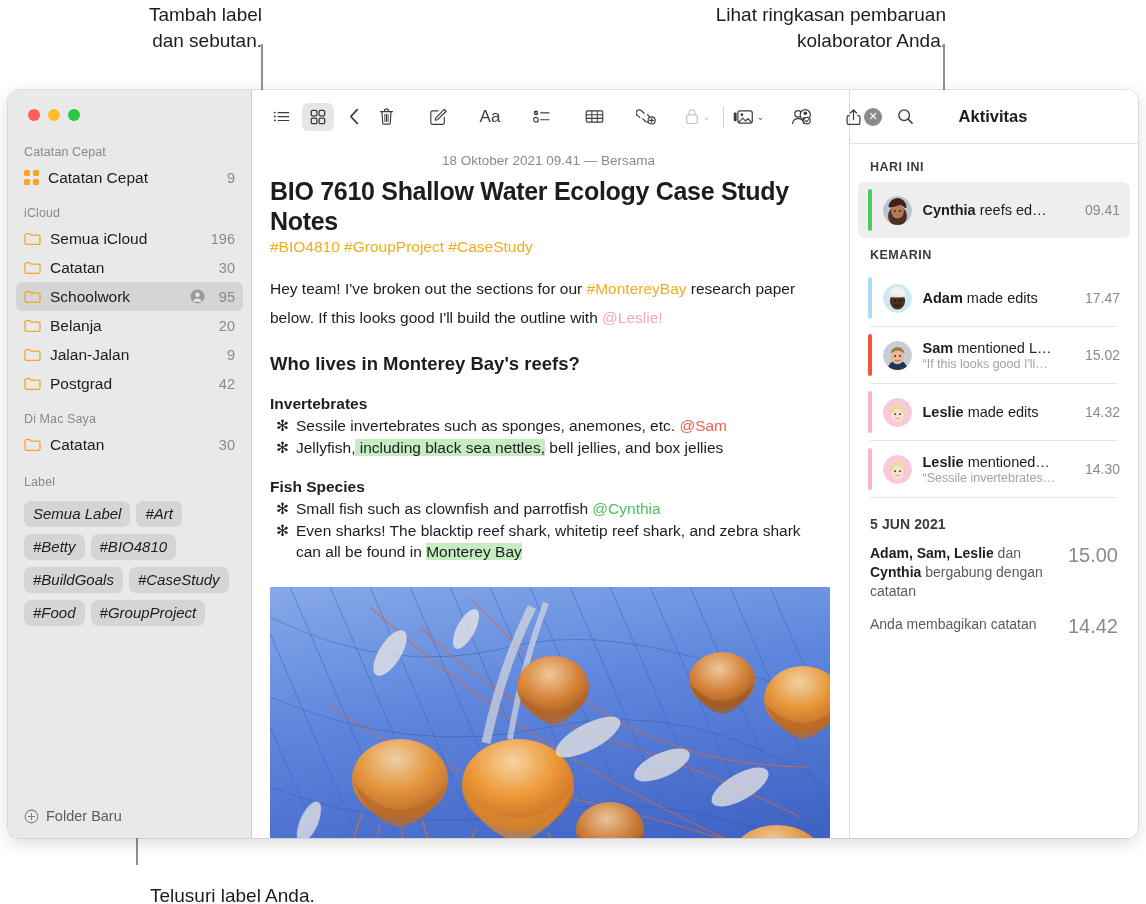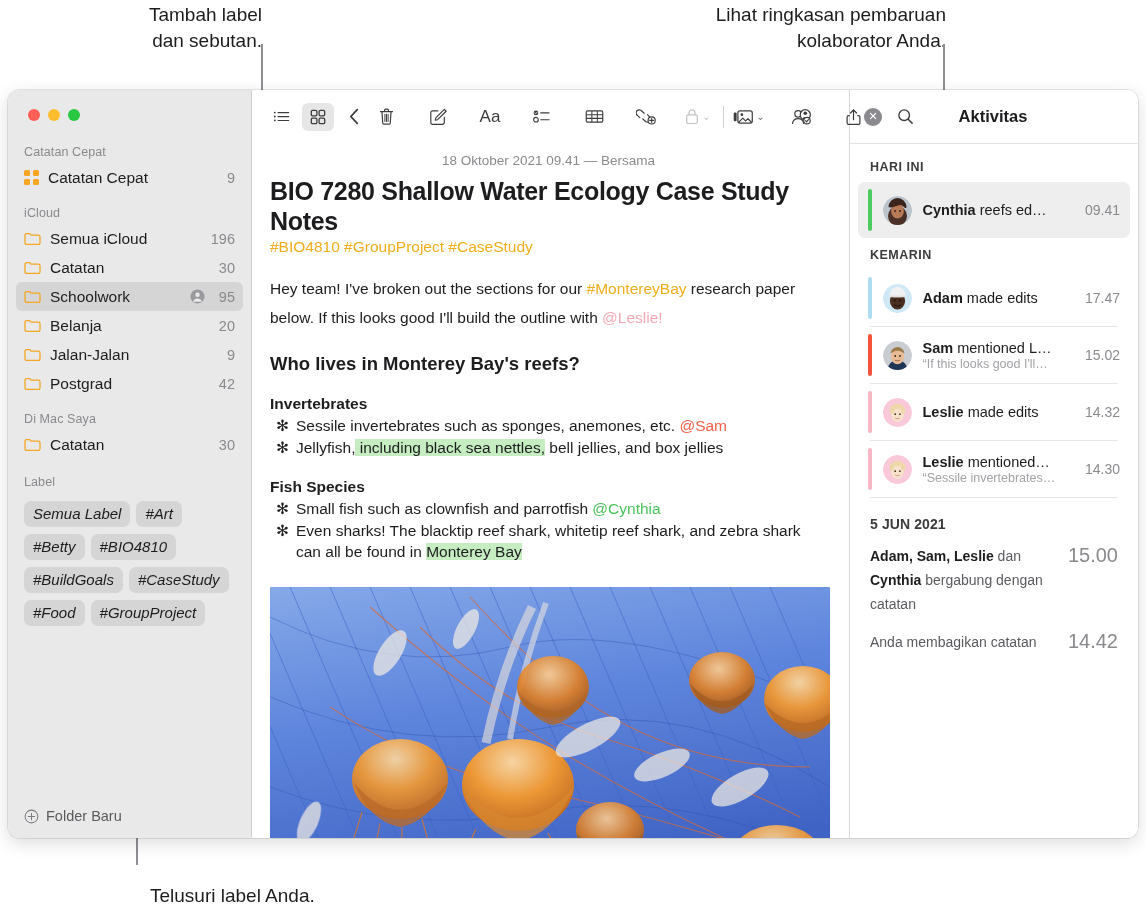--- a/index.html
+++ b/index.html
@@ -232,21 +232,21 @@
     padding-top: 1px;
   }
   .act-time {
     font-size: 14px; color: #8a8a8e; flex: 0 0 auto; padding-left: 8px;
   }
 
   .act-plain {
     display: flex; align-items: flex-start;
     padding: 4px 20px 10px 20px; gap: 8px;
   }
-  .act-plain .txt { flex: 1 1 auto; font-size: 14px; line-height: 24px; color: #5b5b5f; }
+  .act-plain .txt { flex: 1 1 auto; font-size: 14px; line-height: 19px; color: #5b5b5f; }
   .act-plain .txt b { color: #1d1d1f; font-weight: bold; }
   .act-plain .tm { flex: 0 0 auto; font-size: 20px; color: #8a8a8e; }
 </style>
 </head>
 <body>
 
 <div class="stage">
 
   <div class="callout" id="callout-tags">Tambah label
 dan sebutan.</div>
@@ -503,21 +503,21 @@
               <circle cx="7.6" cy="7.6" r="5.6" fill="none" stroke="#3c3c3e" stroke-width="1.45"></circle>
               <path d="M11.8 11.8l4.2 4.2" stroke="#3c3c3e" stroke-width="1.55" stroke-linecap="round"></path>
             </svg>
           </div>
         </div>
       </div>
 
       <div class="note-scroll">
         <div class="note-body">
           <div class="note-date">18 Oktober 2021 09.41 — Bersama</div>
-          <div class="note-title">BIO 7280 Shallow Water Ecology Case Study Notes</div>
+          <div class="note-title">BIO 7610 Shallow Water Ecology Case Study Notes</div>
           <div class="note-tags">#BIO4810 #GroupProject #CaseStudy</div>
 
           <div class="note-p">
             <span>Hey team! I've broken out the sections for our </span><span class="h-tag">#MontereyBay</span><span> research paper below. If this looks good I'll build the outline with </span><span class="m-leslie">@Leslie!</span>
           </div>
 
           <div class="note-h2">Who lives in Monterey Bay's reefs?</div>
 
           <div class="note-h3">Invertebrates</div>
           <div class="bullet-list">

